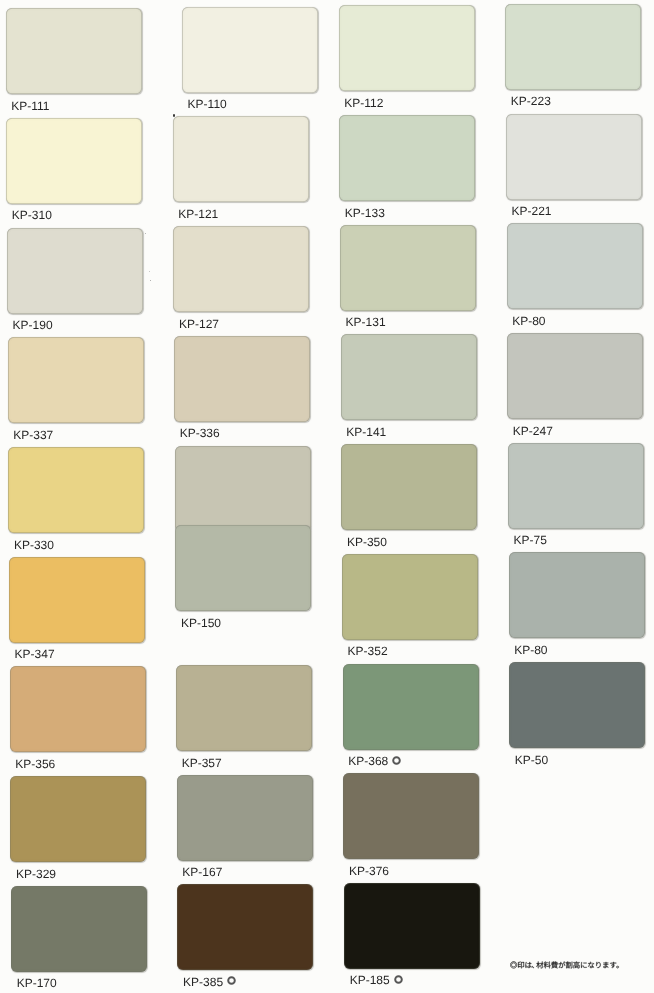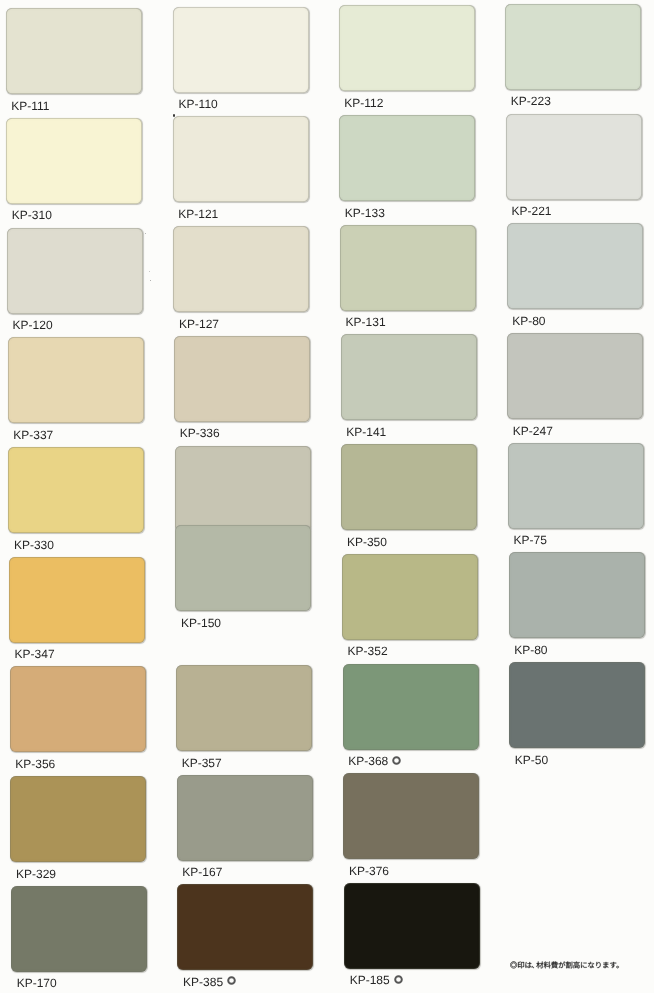--- a/index.html
+++ b/index.html
@@ -22,21 +22,21 @@
 </style>
 </head>
 <body>
 
 <div id="sheet">
 
   <div class="cell" style="left:5.6px;top:8.2px">
     <div class="chip" style="background:#e4e3d0"></div>
     <div class="lbl">KP-111</div>
   </div>
-  <div class="cell" style="left:173px;top:6.75px">
+  <div class="cell" style="left:182px;top:6.75px">
     <div class="chip" style="background:#f2f0e2"></div>
     <div class="lbl">KP-110</div>
   </div>
   <div class="cell" style="left:338.6px;top:5.3px">
     <div class="chip" style="background:#e6ebd5"></div>
     <div class="lbl">KP-112</div>
   </div>
   <div class="cell" style="left:505.2px;top:3.85px">
     <div class="chip" style="background:#d6dfcd"></div>
     <div class="lbl">KP-223</div>
@@ -52,21 +52,21 @@
   <div class="cell" style="left:339.28px;top:115.0px">
     <div class="chip" style="background:#cdd8c3"></div>
     <div class="lbl">KP-133</div>
   </div>
   <div class="cell" style="left:505.88px;top:113.55px">
     <div class="chip" style="background:#e1e2dc"></div>
     <div class="lbl">KP-221</div>
   </div>
   <div class="cell" style="left:6.96px;top:227.6px">
     <div class="chip" style="background:#dedccf"></div>
-    <div class="lbl">KP-120</div>
+    <div class="lbl">KP-190</div>
   </div>
   <div class="cell" style="left:173.36px;top:226.15px">
     <div class="chip" style="background:#e3decb"></div>
     <div class="lbl">KP-127</div>
   </div>
   <div class="cell" style="left:339.96px;top:224.7px">
     <div class="chip" style="background:#cbd0b5"></div>
     <div class="lbl">KP-131</div>
   </div>
   <div class="cell" style="left:506.56px;top:223.25px">

